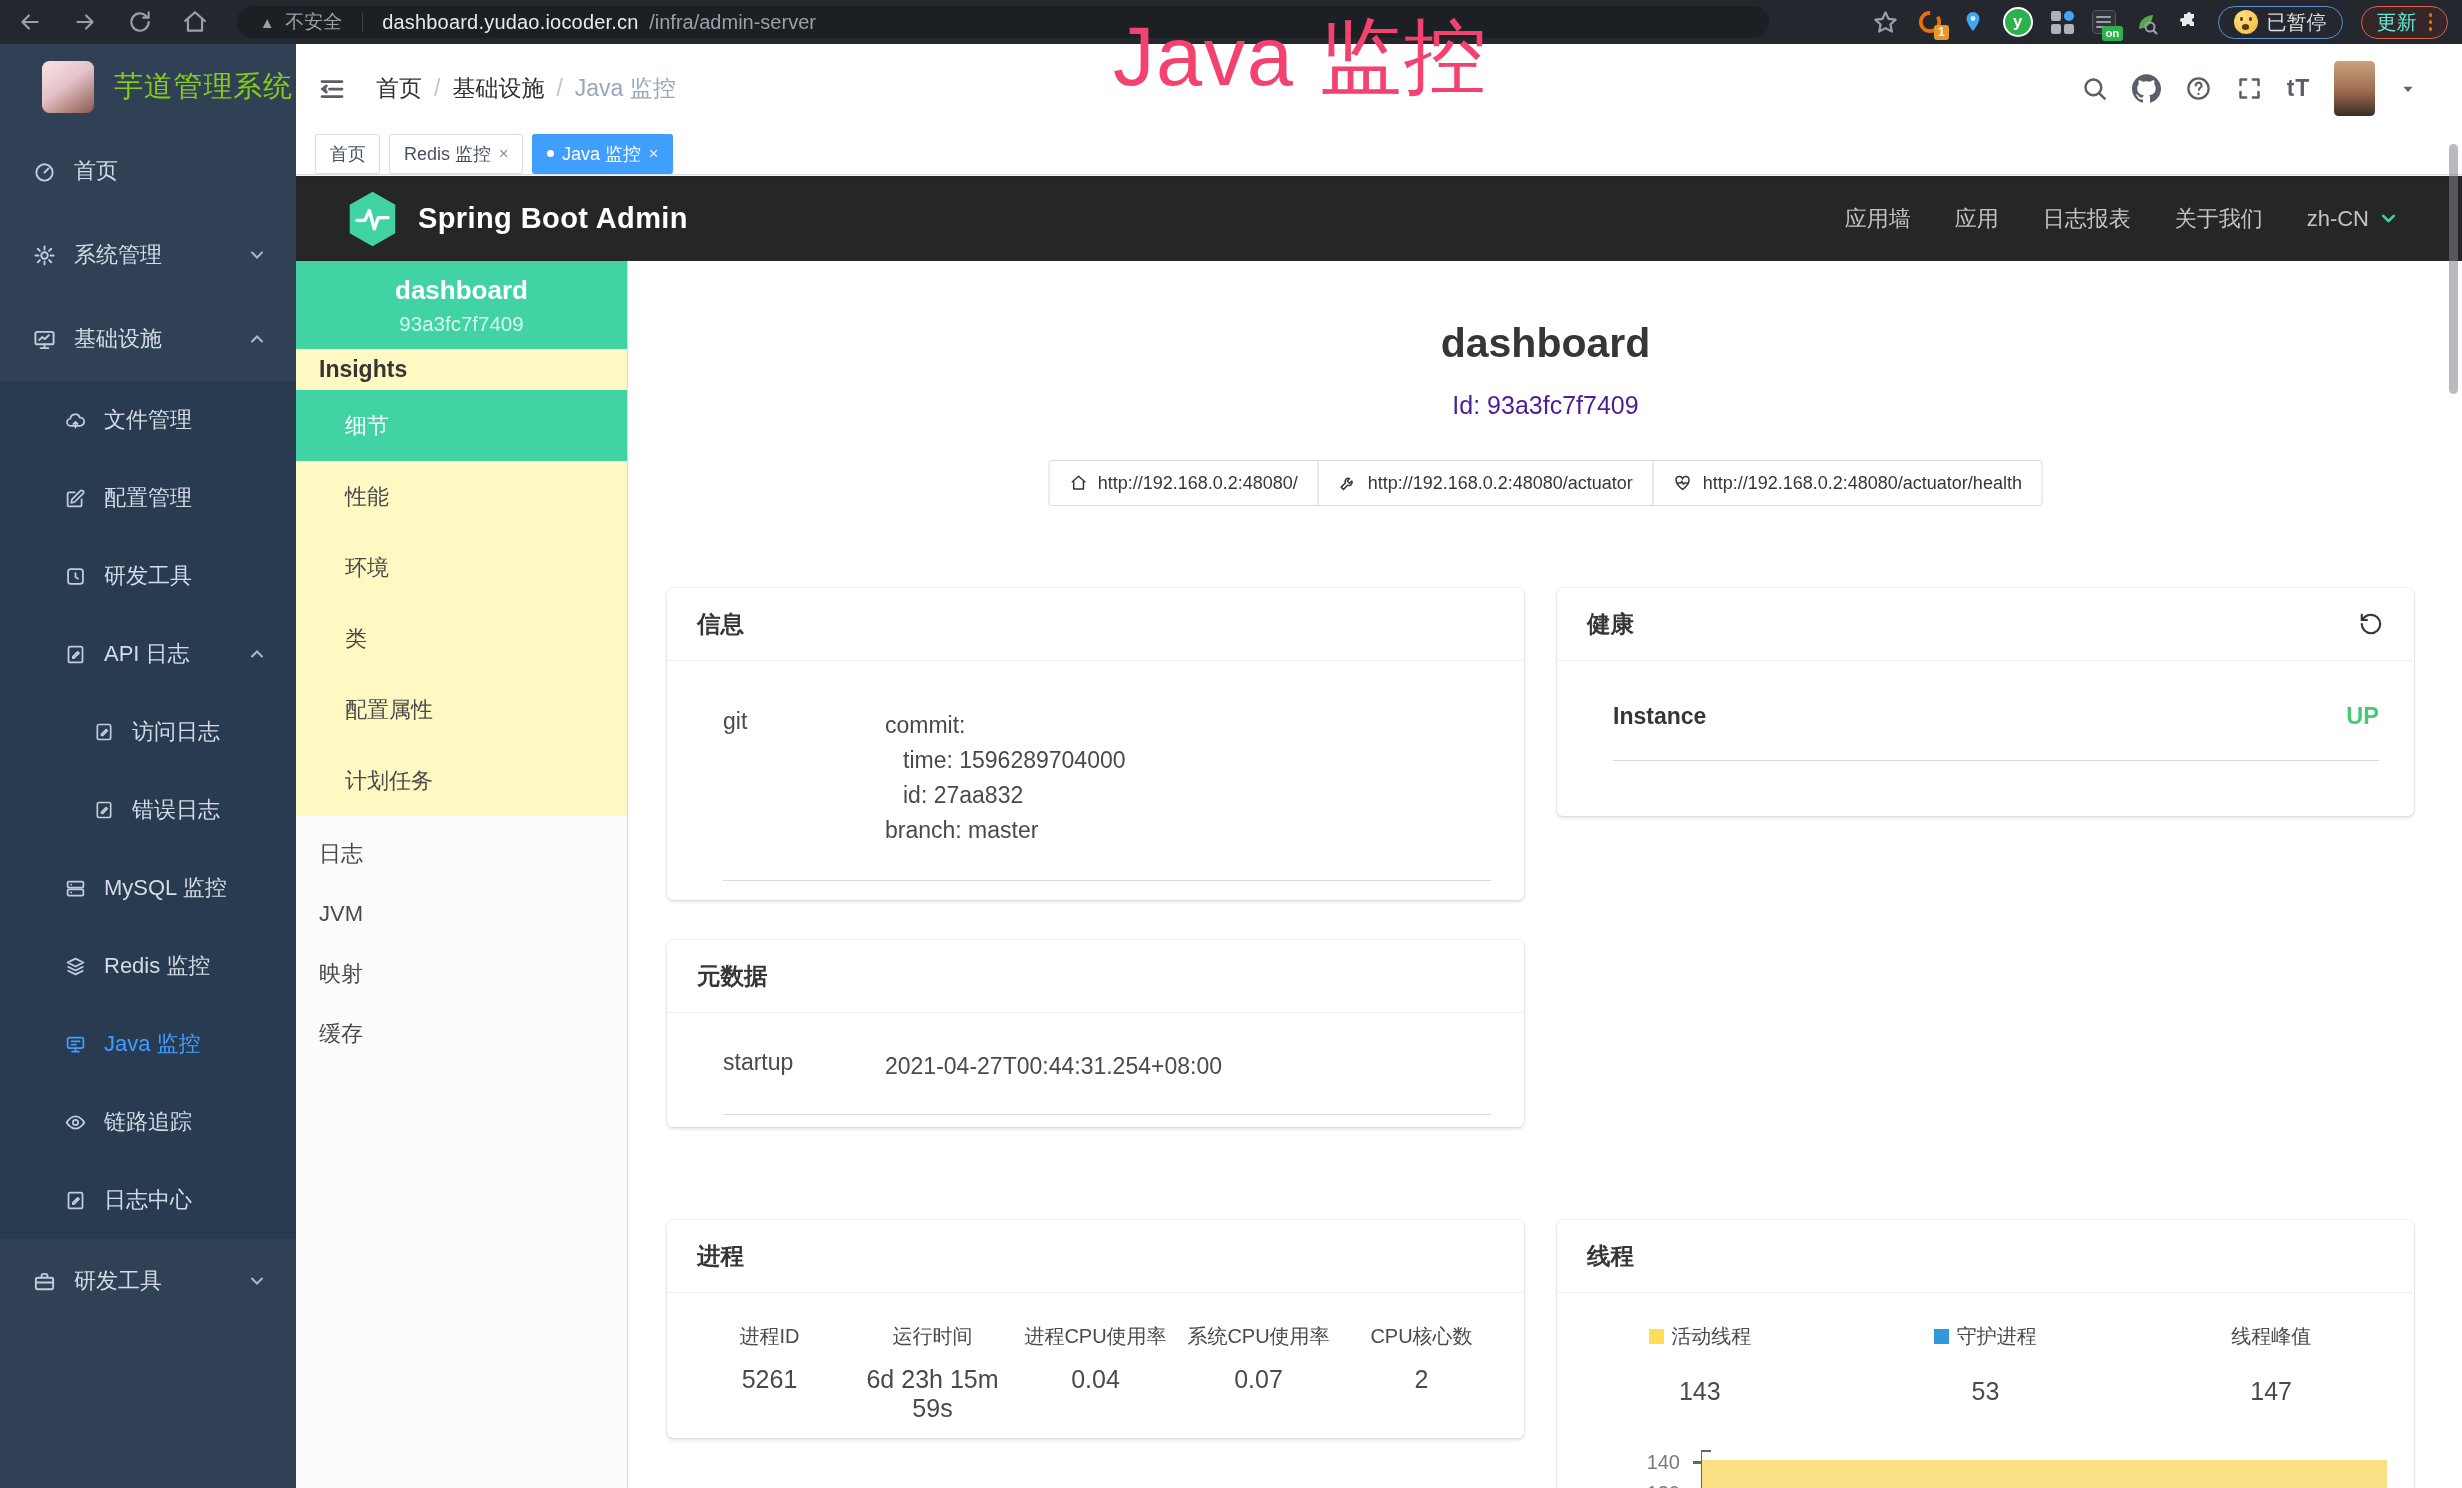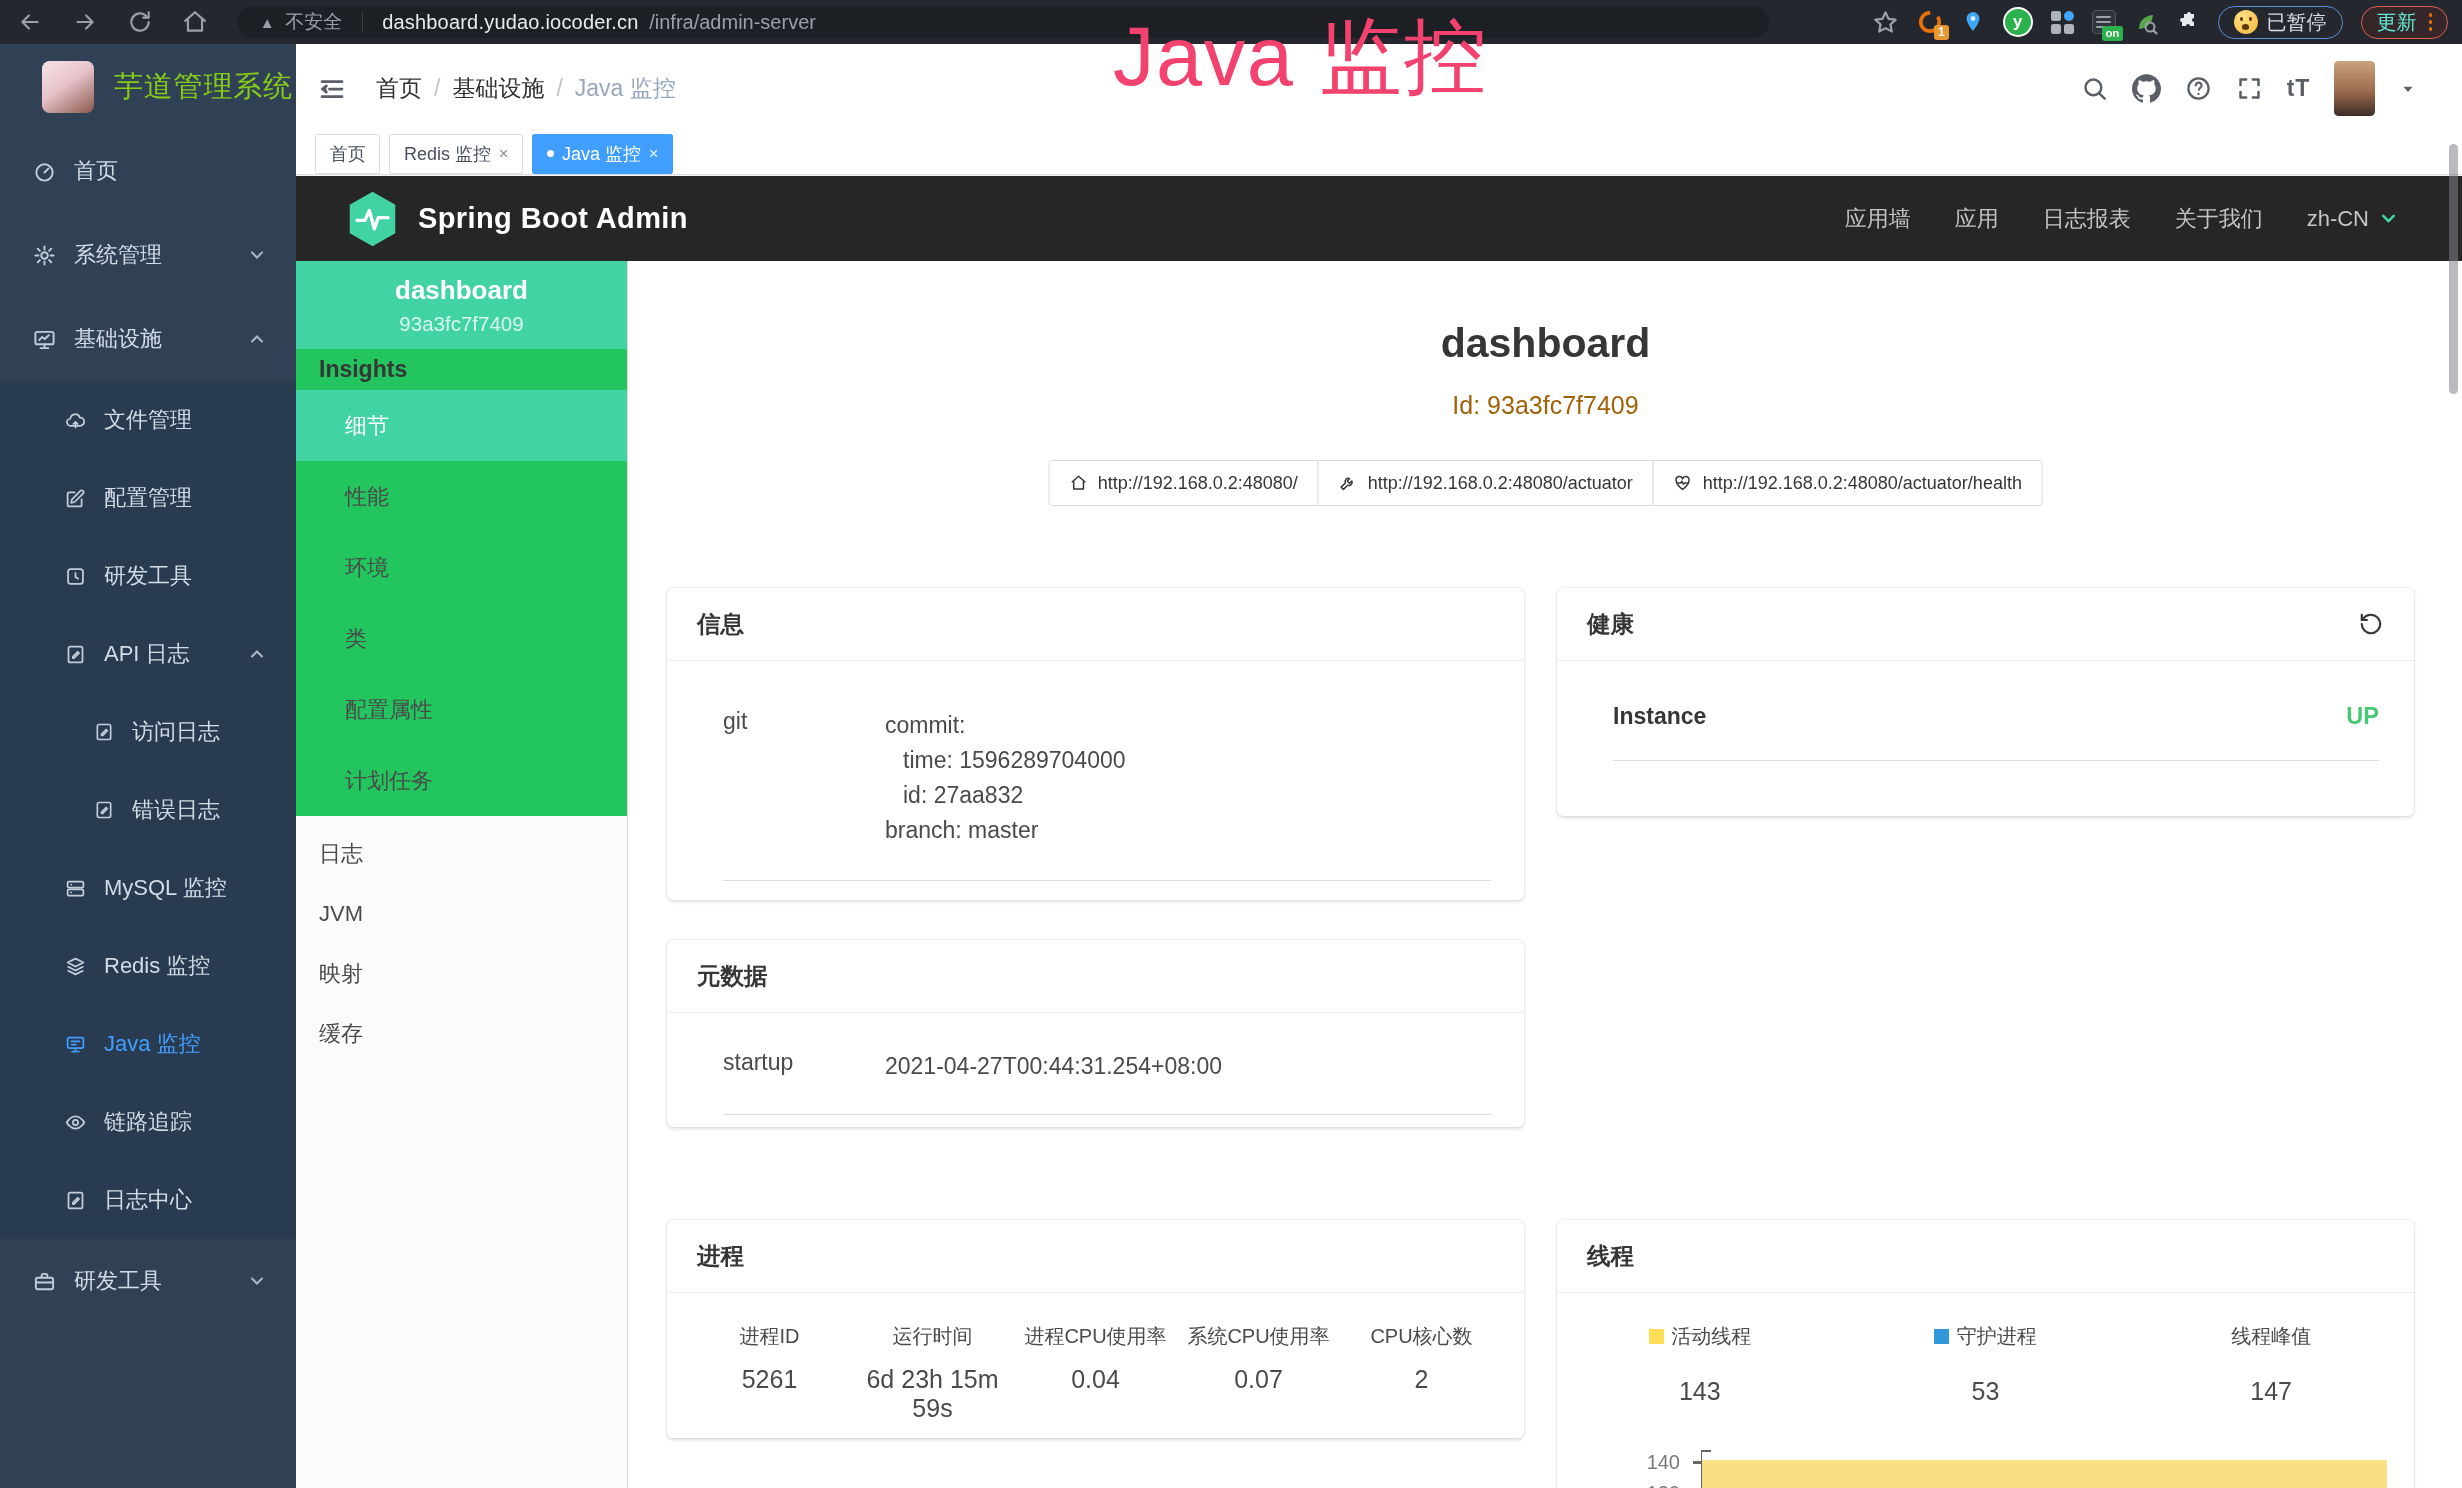--- a/index.html
+++ b/index.html
@@ -86,30 +86,30 @@
   .sba-top{height:85px;background:#262626;display:flex;align-items:center;padding:0 64px 0 49px;box-sizing:border-box}
   .sba-brand{display:flex;align-items:center;gap:18px}
   .sba-brand .t{color:#fff;font-size:29px;font-weight:600;letter-spacing:0.4px}
   .sba-nav{margin-left:auto;display:flex;align-items:center;gap:44px;color:#c4c4c4;font-size:22px}
   .sba-nav .loc{display:flex;align-items:center;gap:9px}
   .sba-body{position:absolute;left:0;top:85px;right:0;bottom:0;display:flex}
   .sba-aside{width:332px;flex:none;background:#fbfbfb;border-right:0.8px solid #dbdbdb;box-sizing:border-box}
   .inst-head{height:88px;background:#42d3a5;color:#fff;display:flex;flex-direction:column;align-items:center;justify-content:center;gap:6px}
   .inst-name{font-size:26px;font-weight:700}
   .inst-id{font-size:20.5px;color:rgba(255,255,255,.8)}
-  .sect{background:#22c55e}
+  .sect{background:#fef9c3}
   .sect-label{height:41px;display:flex;align-items:center;padding-left:23px;font-size:23px;font-weight:700;color:#363636}
   .s-item{height:71px;display:flex;align-items:center;padding-left:49px;font-size:22px;color:#4a4a4a}
   .s-item.active{background:#42d3a5;color:#fff}
   .b-items{padding-top:7.6px}
   .b-item{height:60px;display:flex;align-items:center;padding-left:23px;font-size:22px;color:#4a4a4a}
 
   .sba-main{flex:1;position:relative;background:#fff}
   .pg-title{position:absolute;top:59px;left:0;right:0;text-align:center;font-size:41px;font-weight:700;color:#363636}
-  .pg-id{position:absolute;top:130px;left:0;right:0;text-align:center;font-size:25px;color:#a16207}
+  .pg-id{position:absolute;top:130px;left:0;right:0;text-align:center;font-size:25px;color:#4c1d95}
   .linkgroup{position:absolute;top:199px;left:50%;transform:translateX(-50%);display:flex}
   .linkbtn{display:flex;align-items:center;gap:10.6px;height:44px;padding:0 20px;border:0.8px solid #dbdbdb;
     background:#fff;font-size:18px;color:#363636;margin-left:-0.8px;white-space:nowrap}
   .linkbtn:first-child{border-radius:3px 0 0 3px;margin-left:0}
   .linkbtn:last-child{border-radius:0 3px 3px 0}
 
   .card{position:absolute;background:#fff;border-radius:6px;
     box-shadow:0 1.5px 3.8px rgba(10,10,10,.12),0 0 0 0.8px rgba(10,10,10,.05)}
   .card-h{height:73px;display:flex;align-items:center;padding:0 30px;border-bottom:1.5px solid #efefef;
     font-size:23.5px;font-weight:700;color:#363636;box-sizing:border-box}

